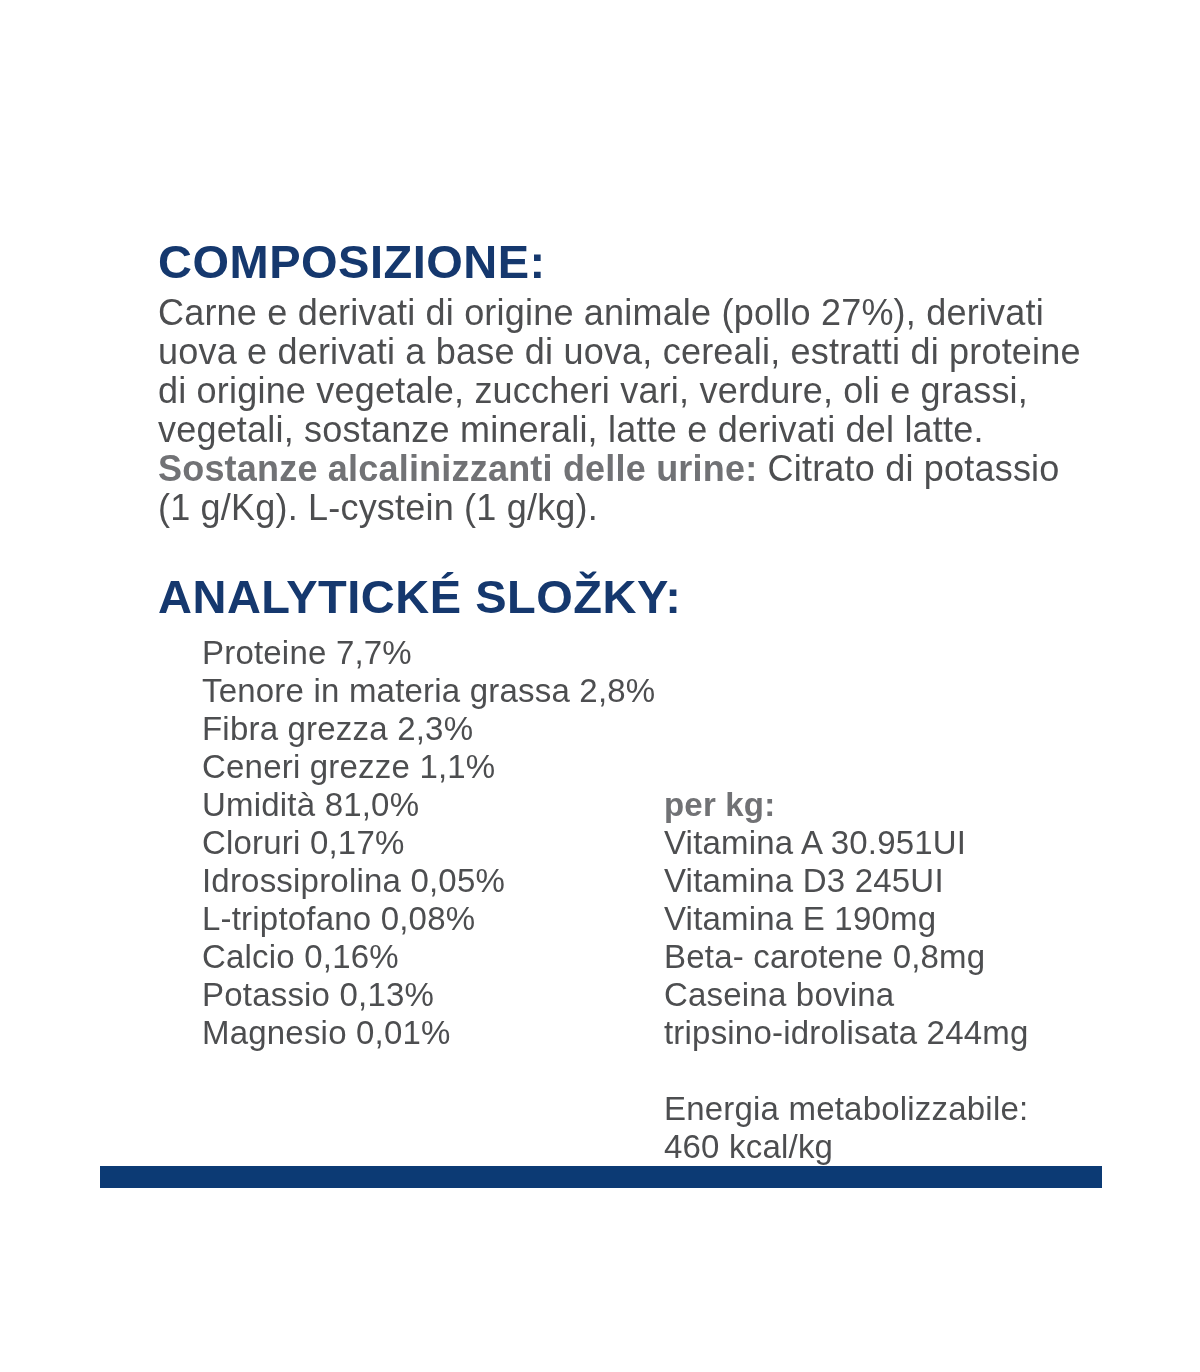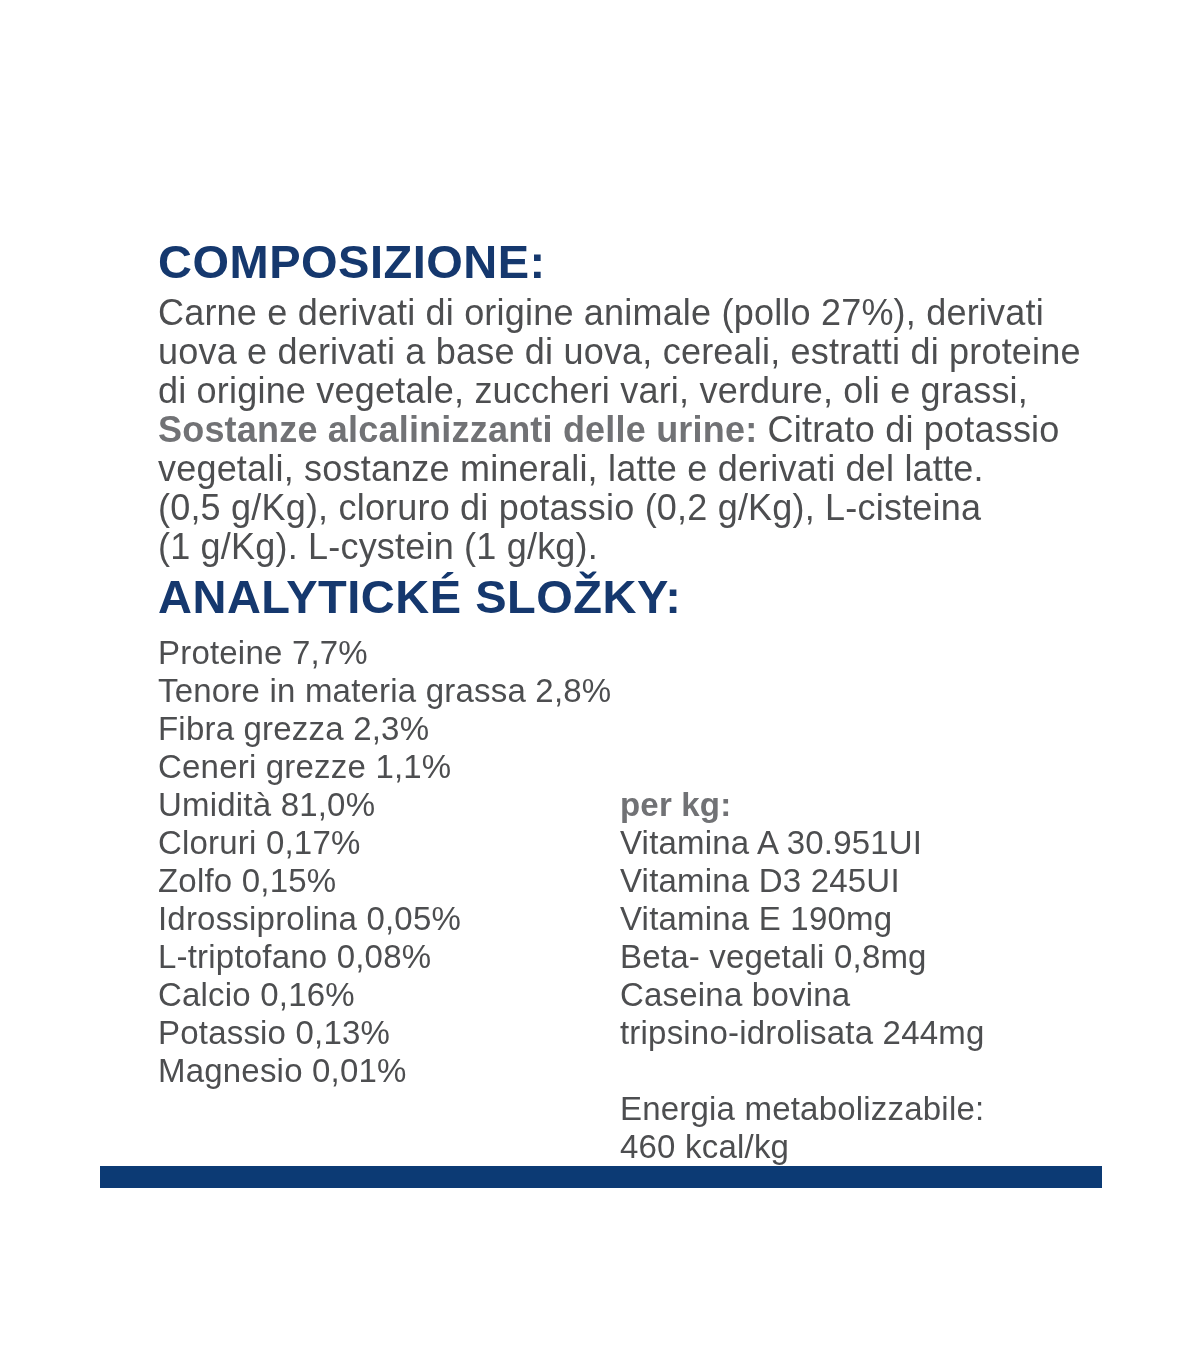--- a/index.html
+++ b/index.html
@@ -19,72 +19,70 @@
   #composition-heading{top:234px;}
   #analytical-heading{top:569px;}
   .body-text{
     font-size:36px;line-height:39px;
     color:#4d4e50;letter-spacing:0.2px;
     white-space:nowrap;
   }
   .para{position:absolute;left:158px;top:293px;}
   .label-bold{font-weight:bold;color:#717275;}
   .col{position:absolute;font-size:33px;line-height:38px;color:#4d4e50;letter-spacing:0.2px;white-space:nowrap;}
-  .col .row{height:38px;}
+  .col .row{height:38px;margin-left:44px;}
   #left-col{left:158px;top:634px;}
   #right-col{left:620px;top:786px;}
   .spacer-row{height:38px;}
   .bottom-bar{
     position:absolute;left:100px;top:1166px;
     width:1002px;height:22px;
     background:#0c3a74;
   }
 </style>
 </head>
 <body>
 
 <div class="page">
 
   <div class="heading" id="composition-heading">COMPOSIZIONE:</div>
 
   <div class="para body-text">
     <div>Carne e derivati di origine animale (pollo 27%), derivati</div>
     <div>uova e derivati a base di uova, cereali, estratti di proteine</div>
     <div>di origine vegetale, zuccheri vari, verdure, oli e grassi,</div>
+    <div>vegetali, sostanze minerali, latte e derivati del latte.</div>
     <div>
       <span class="label-bold">Sostanze alcalinizzanti delle urine:</span><span> Citrato di potassio</span>
     </div>
-    <div>vegetali, sostanze minerali, latte e derivati del latte.</div>
-    <div>(0,5 g/Kg), cloruro di potassio (0,2 g/Kg), L-cisteina</div>
     <div>(1 g/Kg). L-cystein (1 g/kg).</div>
   </div>
 
   <div class="heading" id="analytical-heading">ANALYTICKÉ SLOŽKY:</div>
 
   <div class="col" id="left-col">
     <div class="row">Proteine 7,7%</div>
     <div class="row">Tenore in materia grassa 2,8%</div>
     <div class="row">Fibra grezza 2,3%</div>
     <div class="row">Ceneri grezze 1,1%</div>
     <div class="row">Umidità 81,0%</div>
     <div class="row">Cloruri 0,17%</div>
-    <div class="row">Zolfo 0,15%</div>
     <div class="row">Idrossiprolina 0,05%</div>
     <div class="row">L-triptofano 0,08%</div>
     <div class="row">Calcio 0,16%</div>
     <div class="row">Potassio 0,13%</div>
     <div class="row">Magnesio 0,01%</div>
   </div>
 
   <div class="col" id="right-col">
     <div class="row label-bold">per kg:</div>
     <div class="row">Vitamina A 30.951UI</div>
     <div class="row">Vitamina D3 245UI</div>
     <div class="row">Vitamina E 190mg</div>
-    <div class="row">Beta- vegetali 0,8mg</div>
+    <div class="row">Beta- carotene 0,8mg</div>
     <div class="row">Caseina bovina</div>
     <div class="row">tripsino-idrolisata 244mg</div>
     <div class="row spacer-row"></div>
     <div class="row">Energia metabolizzabile:</div>
     <div class="row">460 kcal/kg</div>
   </div>
 
   <div class="bottom-bar"></div>
 
 </div>

